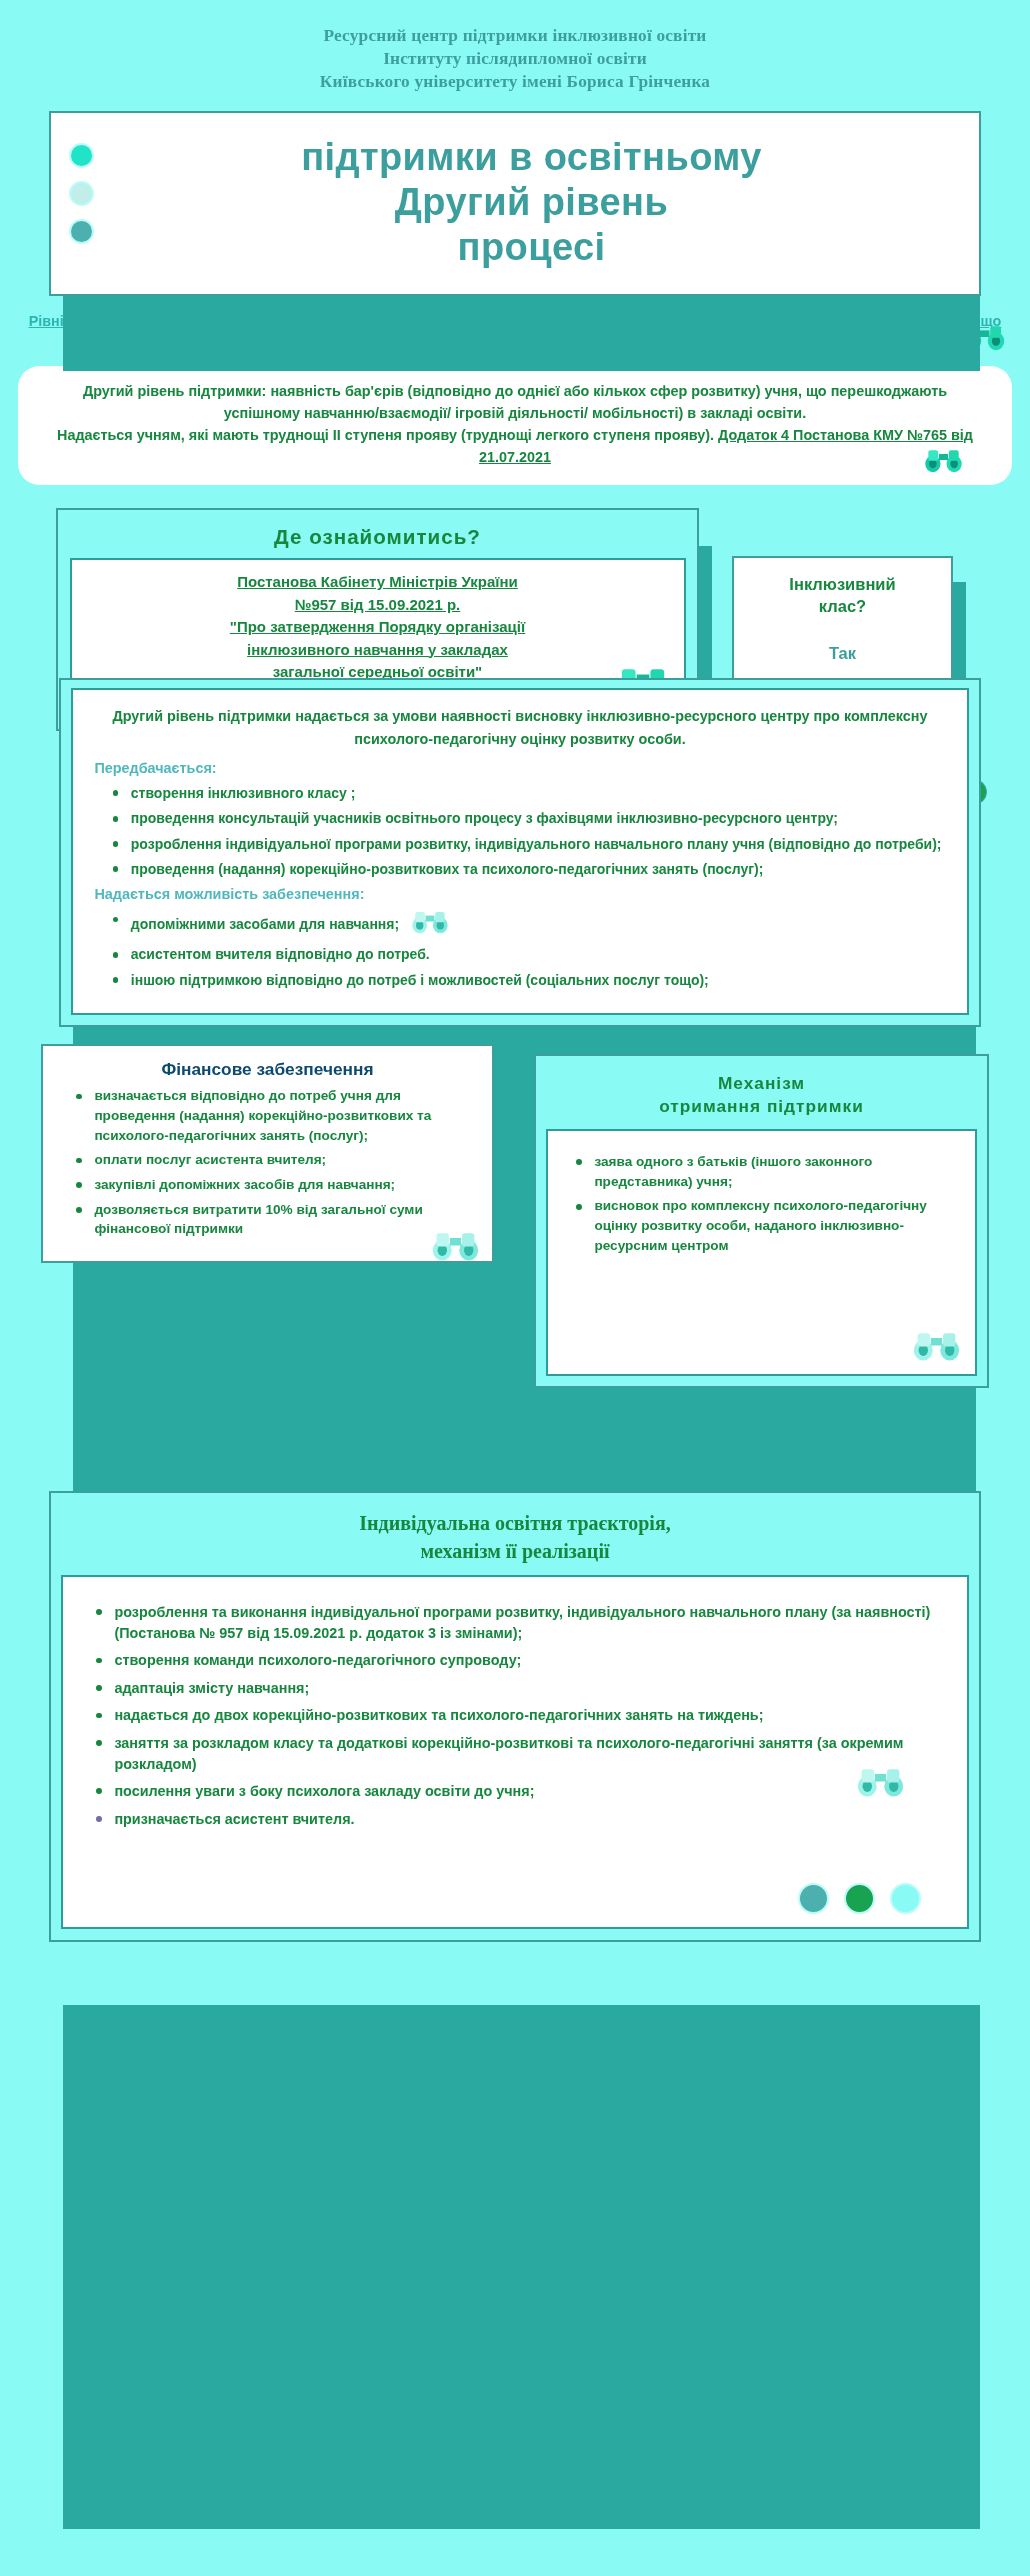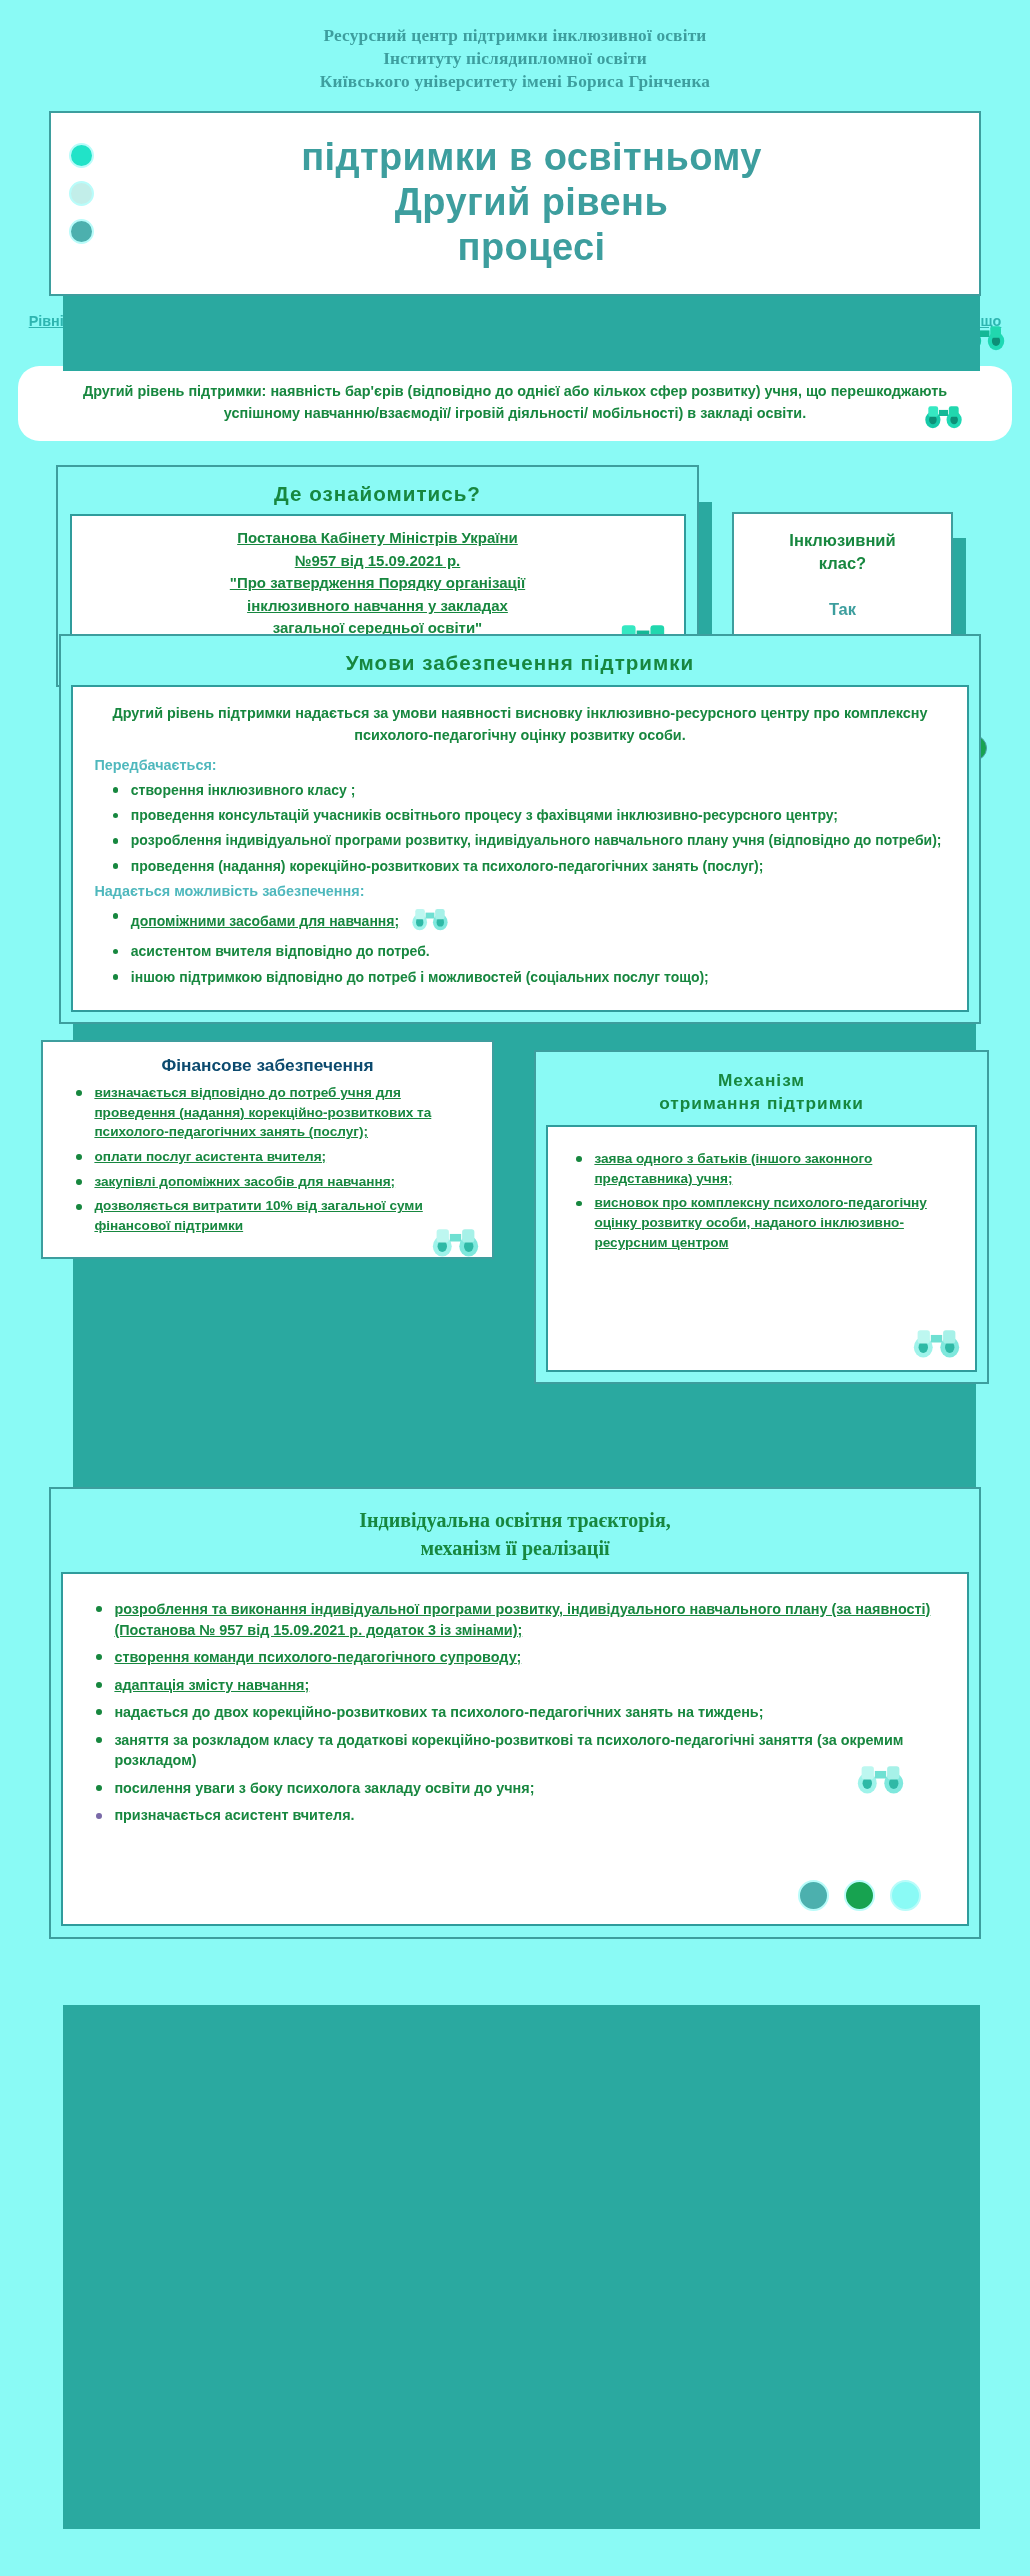--- a/index.html
+++ b/index.html
@@ -200,21 +200,21 @@
     line-height: 1.45;
   }
   ul.blist li::before {
     content: "";
     position: absolute;
     left: 3.3px; top: 7.4px;
     width: 5.8px; height: 5.8px;
     border-radius: 50%;
     background: #17873f;
   }
-  ul.blist li.u-item > span.txt { text-decoration: underline; }
+  ul.blist li.u-item > span.txt { }
   .inline-bino { display: inline-block; vertical-align: -5px; margin-left: 6.6px; }
 
   
   .row-3 { position: relative; margin-top: 16.5px; height: 429px; }
 
   .fin-wrap { position: absolute; left: 41px; top: 0; width: 453px; }
   .fin-panel {
     background: #ffffff;
     border: 2.5px solid #3d9e9e;
     padding: 13px 15px 16.5px 15px;
@@ -312,20 +312,24 @@
       <ellipse cx="41" cy="22" rx="5" ry="6" fill="#0d8f77"></ellipse>
       <rect x="7" y="4" width="13" height="14" rx="3" fill="#35e8c2"></rect>
       <rect x="34" y="4" width="13" height="14" rx="3" fill="#21d7ae"></rect>
       <rect x="21" y="9" width="12" height="8" fill="#14b896"></rect>
     </svg>
   </span>
 </div>
 
 <div class="def-card">
   <div>Другий рівень підтримки: наявність бар'єрів (відповідно до однієї або кількох сфер розвитку) учня, що перешкоджають успішному навчанню/взаємодії/ ігровій діяльності/ мобільності) в закладі освіти.</div>
+  <div>
+    <span>Надається учням, які мають труднощі ІІ ступеня прояву (труднощі легкого ступеня прояву).</span>
+    <span class="u">Додаток 4 Постанова КМУ №765 від 21.07.2021</span>
+  </div>
   <span class="bino">
     <svg width="41" height="26" viewBox="0 0 54 34">
       <ellipse cx="13" cy="22" rx="10" ry="11" fill="#16c9a8"></ellipse>
       <ellipse cx="41" cy="22" rx="10" ry="11" fill="#1fd9b4"></ellipse>
       <ellipse cx="13" cy="22" rx="5" ry="6" fill="#0d8f77"></ellipse>
       <ellipse cx="41" cy="22" rx="5" ry="6" fill="#0d8f77"></ellipse>
       <rect x="7" y="4" width="13" height="14" rx="3" fill="#35e8c2"></rect>
       <rect x="34" y="4" width="13" height="14" rx="3" fill="#21d7ae"></rect>
       <rect x="21" y="9" width="12" height="8" fill="#14b896"></rect>
     </svg>
@@ -373,21 +377,20 @@
 
   <div class="mini-dots">
     <span class="md-teal"></span>
     <span class="md-green"></span>
   </div>
 </div>
 
 <div class="panel-shadow cond-shadow"></div>
 <div class="cond-wrap">
   <div class="panel cond-panel">
-    <div class="panel-title cond-title">Умови  забезпечення  підтримки</div>
     <div class="inner-white cond-inner">
       <div class="cond-lead">Другий рівень підтримки надається за умови наявності висновку інклюзивно-ресурсного центру про комплексну психолого-педагогічну оцінку розвитку особи.</div>
       <div class="sub-head">Передбачається:</div>
       <ul class="blist">
         <li><span class="txt">створення інклюзивного класу ;</span></li>
         <li><span class="txt">проведення консультацій учасників освітнього процесу з фахівцями інклюзивно-ресурсного центру;</span></li>
         <li><span class="txt">розроблення індивідуальної програми розвитку, індивідуального навчального плану учня (відповідно до потреби);</span></li>
         <li><span class="txt">проведення (надання) корекційно-розвиткових та психолого-педагогічних занять (послуг);</span></li>
       </ul>
       <div class="sub-head">Надається можливість забезпечення:</div>

